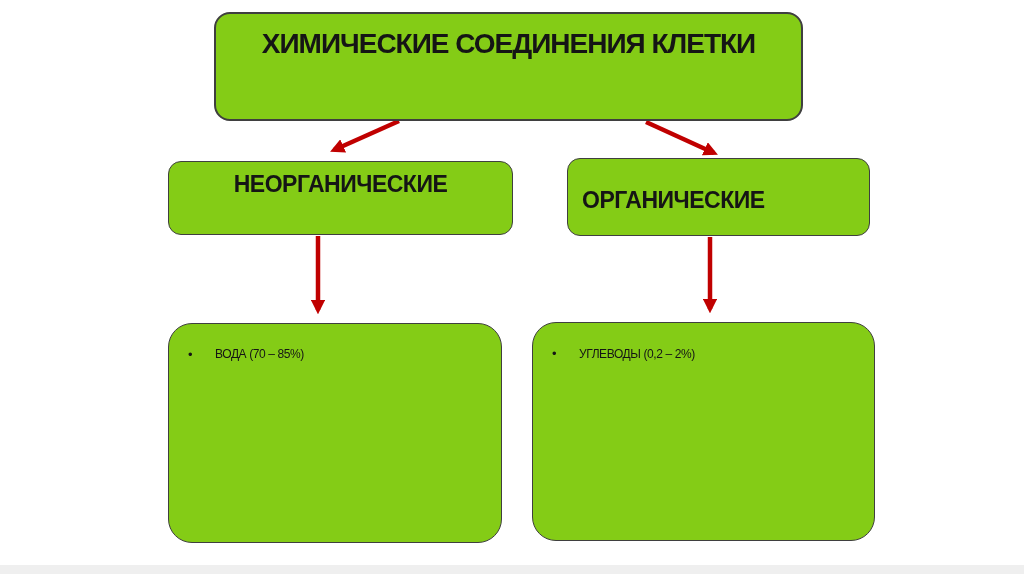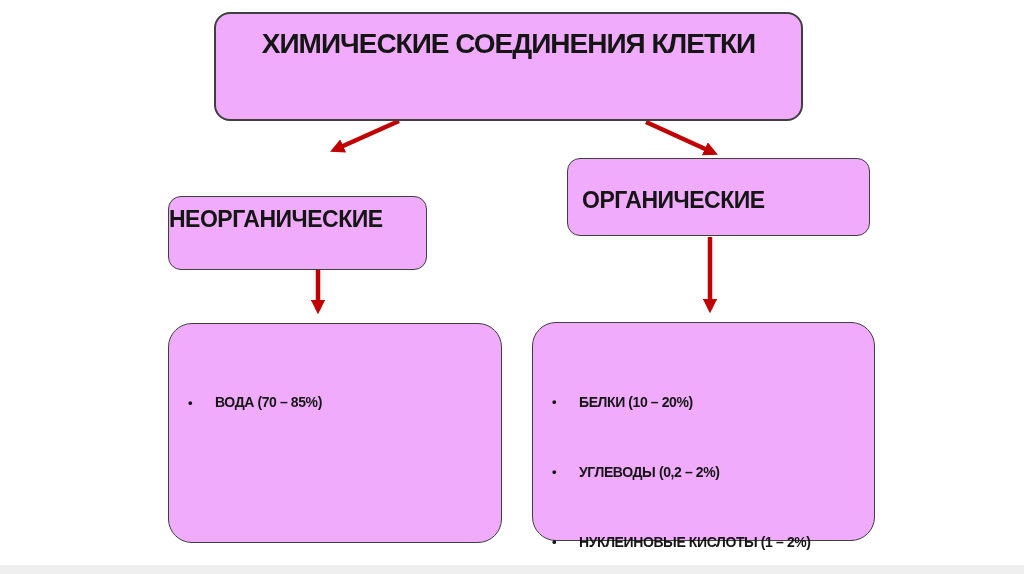--- a/index.html
+++ b/index.html
@@ -13,59 +13,58 @@
   body{
     font-family:"Liberation Sans","DejaVu Sans",sans-serif;
     background:#ffffff;
     position:relative;
     overflow:hidden;
     color:var(--text);
   }
   .canvas{position:absolute;inset:0;width:1024px;height:574px;}
   .box{
     position:absolute;
-    background:#f0abfc;
+    background:#84cc16;
     border:1.5px solid var(--border);
   }
   .title-box{
     left:214px;top:12px;width:589px;height:109px;
     border-width:2px;border-radius:16px;
     text-align:center;padding-top:14px;
   }
   .title-box .label{
     font-size:28px;font-weight:bold;letter-spacing:-1px;
     white-space:nowrap;
   }
   .branch-box{border-radius:13px;}
   .inorganic-box{
-    left:168px;top:161px;width:259px;height:74px;
-    text-align:left;padding-top:9px;margin-top:35px;
+    left:168px;top:161px;width:345px;height:74px;
+    text-align:center;padding-top:9px;
   }
   .organic-box{
     left:567px;top:158px;width:303px;height:78px;
     text-align:left;padding:28px 0 0 14px;
   }
   .branch-box .label{
     font-size:23px;font-weight:bold;letter-spacing:-0.5px;
     white-space:nowrap;
   }
   .list-box{border-radius:24px;}
   .inorganic-list-box{left:168px;top:323px;width:334px;height:220px;}
   .organic-list-box{left:532px;top:322px;width:343px;height:219px;}
   .list-box ul{
     list-style:none;
     margin:0;
     padding:20px 10px 0 46px;
   }
   .list-box li{
     position:relative;
-    font-size:14px;font-weight:bold;letter-spacing:-0.4px;
+    font-size:12px;font-weight:normal;letter-spacing:-0.4px;
     line-height:21px;
     margin-bottom:1px;
-    margin-top:48px;
   }
   .inorganic-list-box li{max-width:285px;}
   .organic-list-box li{max-width:250px;line-height:22px;}
   .list-box li::before{
     content:"\2022";
     position:absolute;
     left:-27px;top:0;
     font-size:13px;
   }
   .arrow-layer{position:absolute;inset:0;width:1024px;height:574px;pointer-events:none;}
@@ -106,21 +105,19 @@
   </div>
 
   <div class="box list-box inorganic-list-box">
     <ul>
         <li>ВОДА (70 – 85%)</li>
       </ul>
   </div>
 
   <div class="box list-box organic-list-box">
     <ul>
-        <li>БЕЛКИ (10 – 20%)</li>
         <li>УГЛЕВОДЫ (0,2 – 2%)</li>
-        <li>НУКЛЕИНОВЫЕ КИСЛОТЫ (1 – 2%)</li>
       </ul>
   </div>
 
   <div class="footer-strip"></div>
 
 </div>
 
 </body></html>

